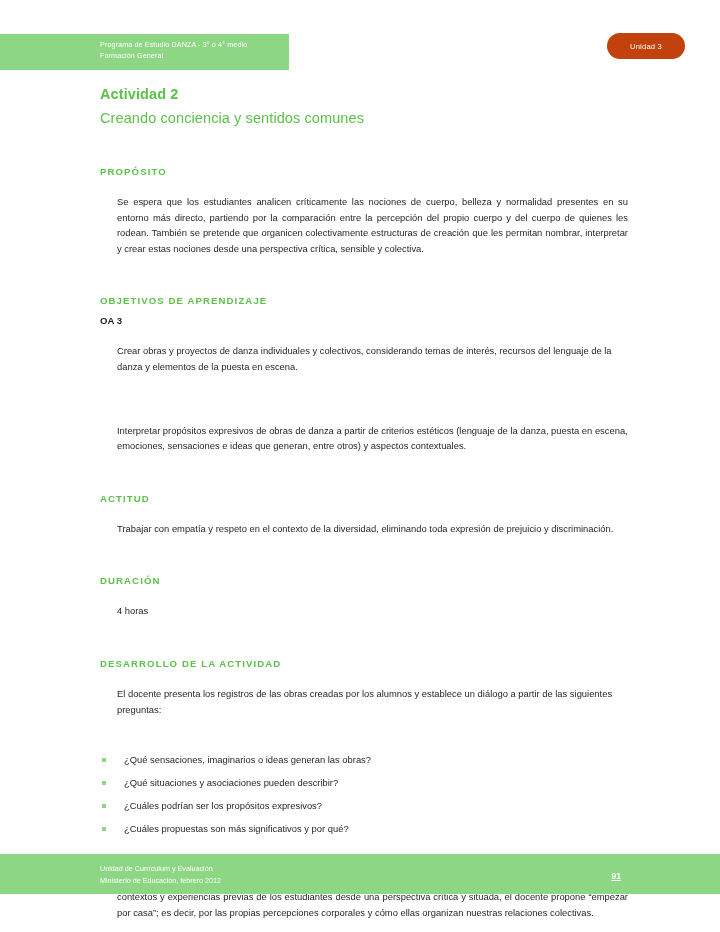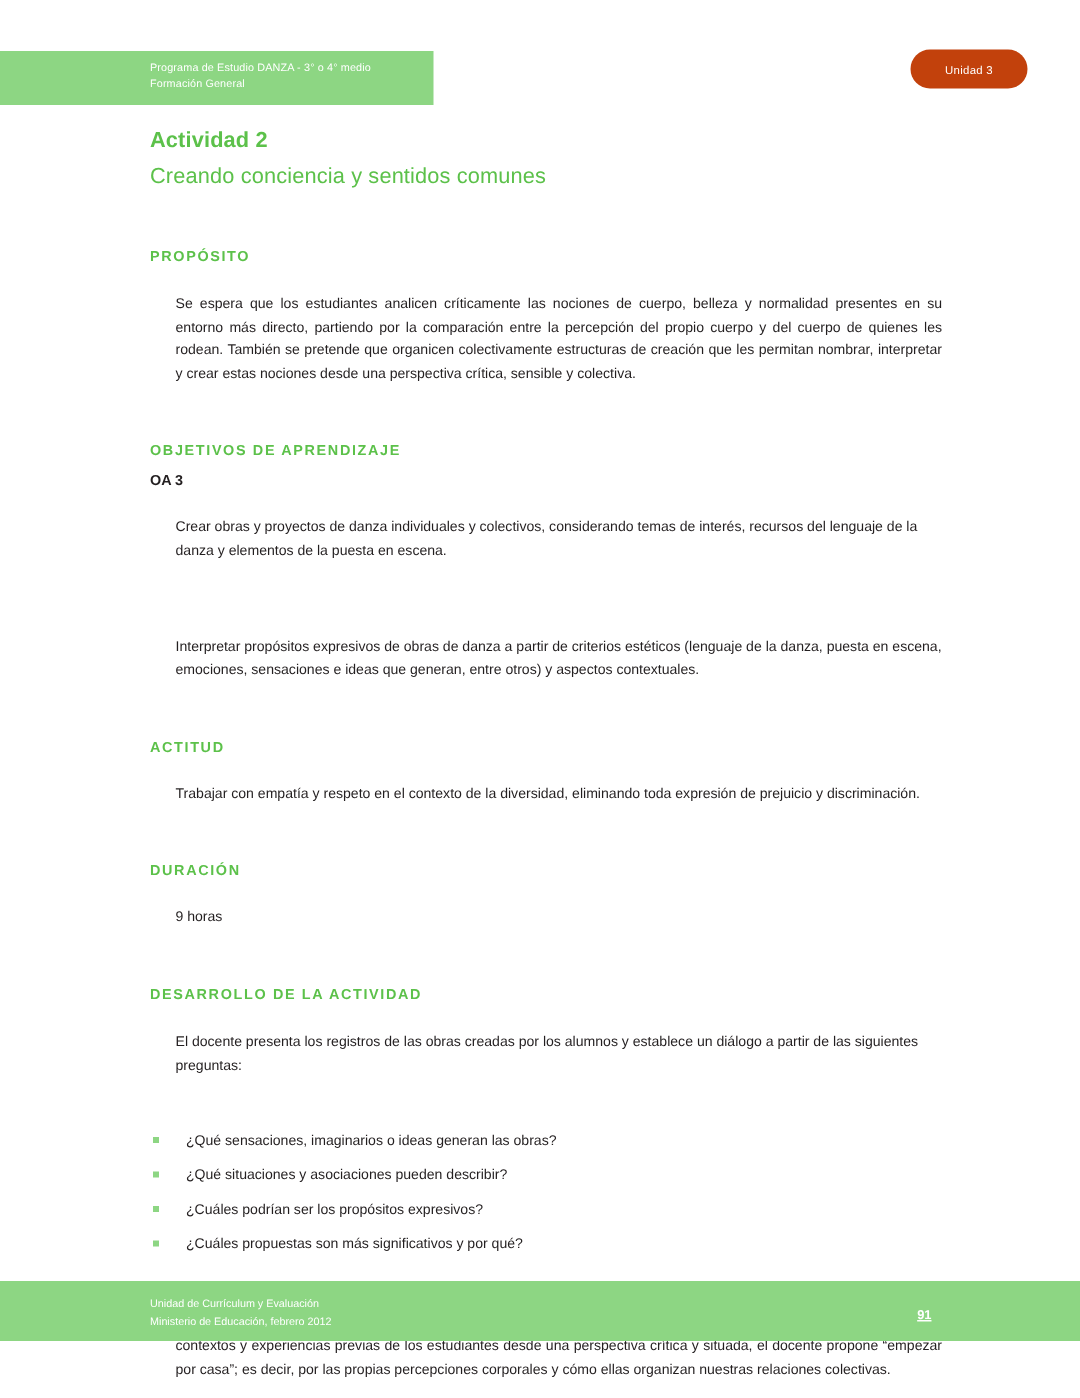--- a/index.html
+++ b/index.html
@@ -197,21 +197,21 @@
     <p class="body-text left">Interpretar propósitos expresivos de obras de danza a partir de criterios estéticos (lenguaje de la danza, puesta en escena, emociones, sensaciones e ideas que generan, entre otros) y aspectos contextuales.</p>
 
     <div class="gap-22"></div>
 
     <div class="section-label">ACTITUD</div>
     <p class="body-text left">Trabajar con empatía y respeto en el contexto de la diversidad, eliminando toda expresión de prejuicio y discriminación.</p>
 
     <div class="gap-22"></div>
 
     <div class="section-label">DURACIÓN</div>
-    <p class="body-text left">9 horas</p>
+    <p class="body-text left">4 horas</p>
 
     <div class="gap-22"></div>
 
     <div class="section-label">DESARROLLO DE LA ACTIVIDAD</div>
     <p class="body-text left">El docente presenta los registros de las obras creadas por los alumnos y establece un diálogo a partir de las siguientes preguntas:</p>
 
     <div class="gap-18"></div>
 
     <ul class="bullet-list">
       <li>¿Qué sensaciones, imaginarios o ideas generan las obras?</li>

